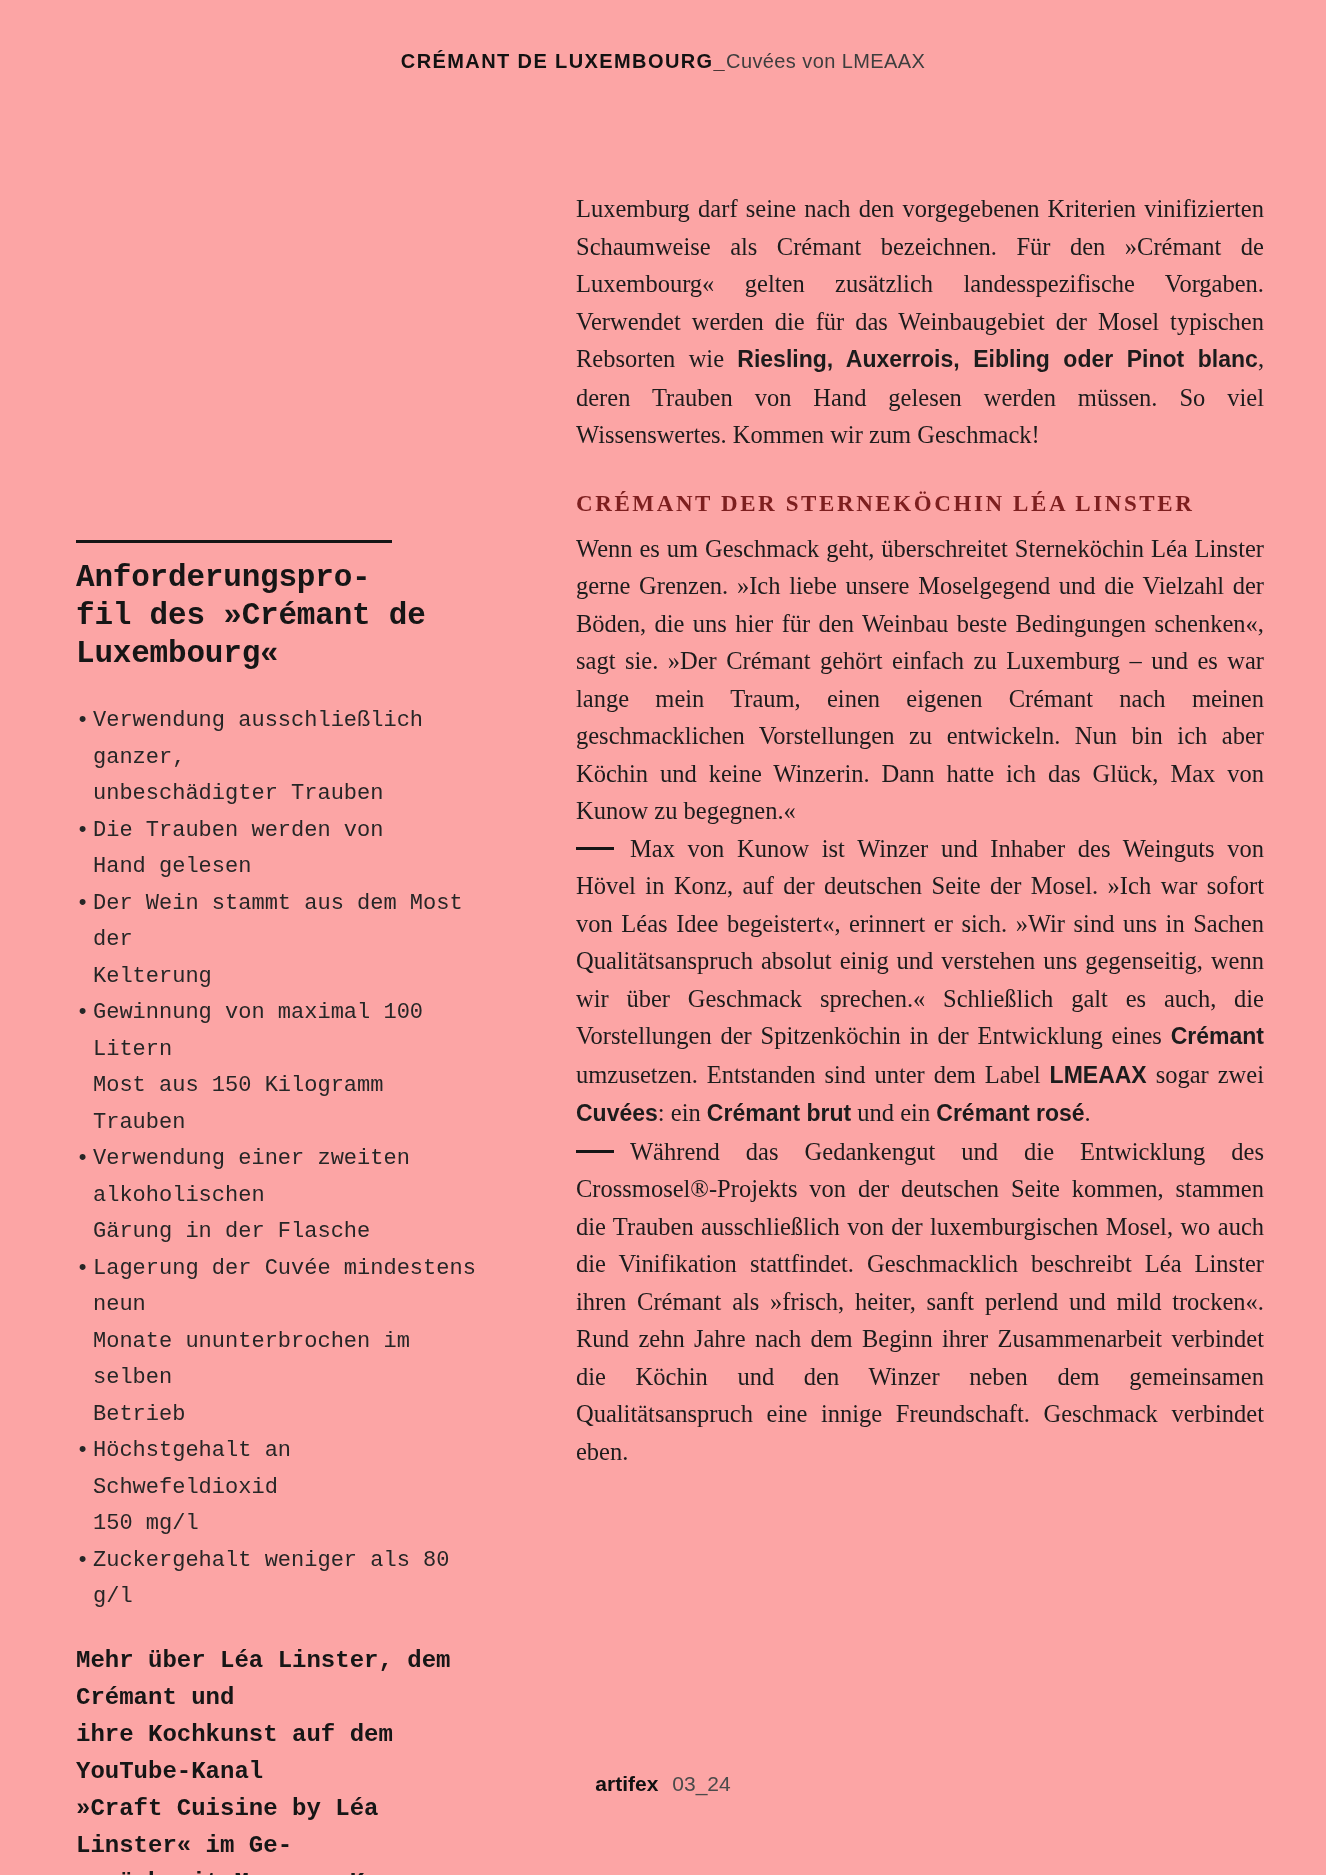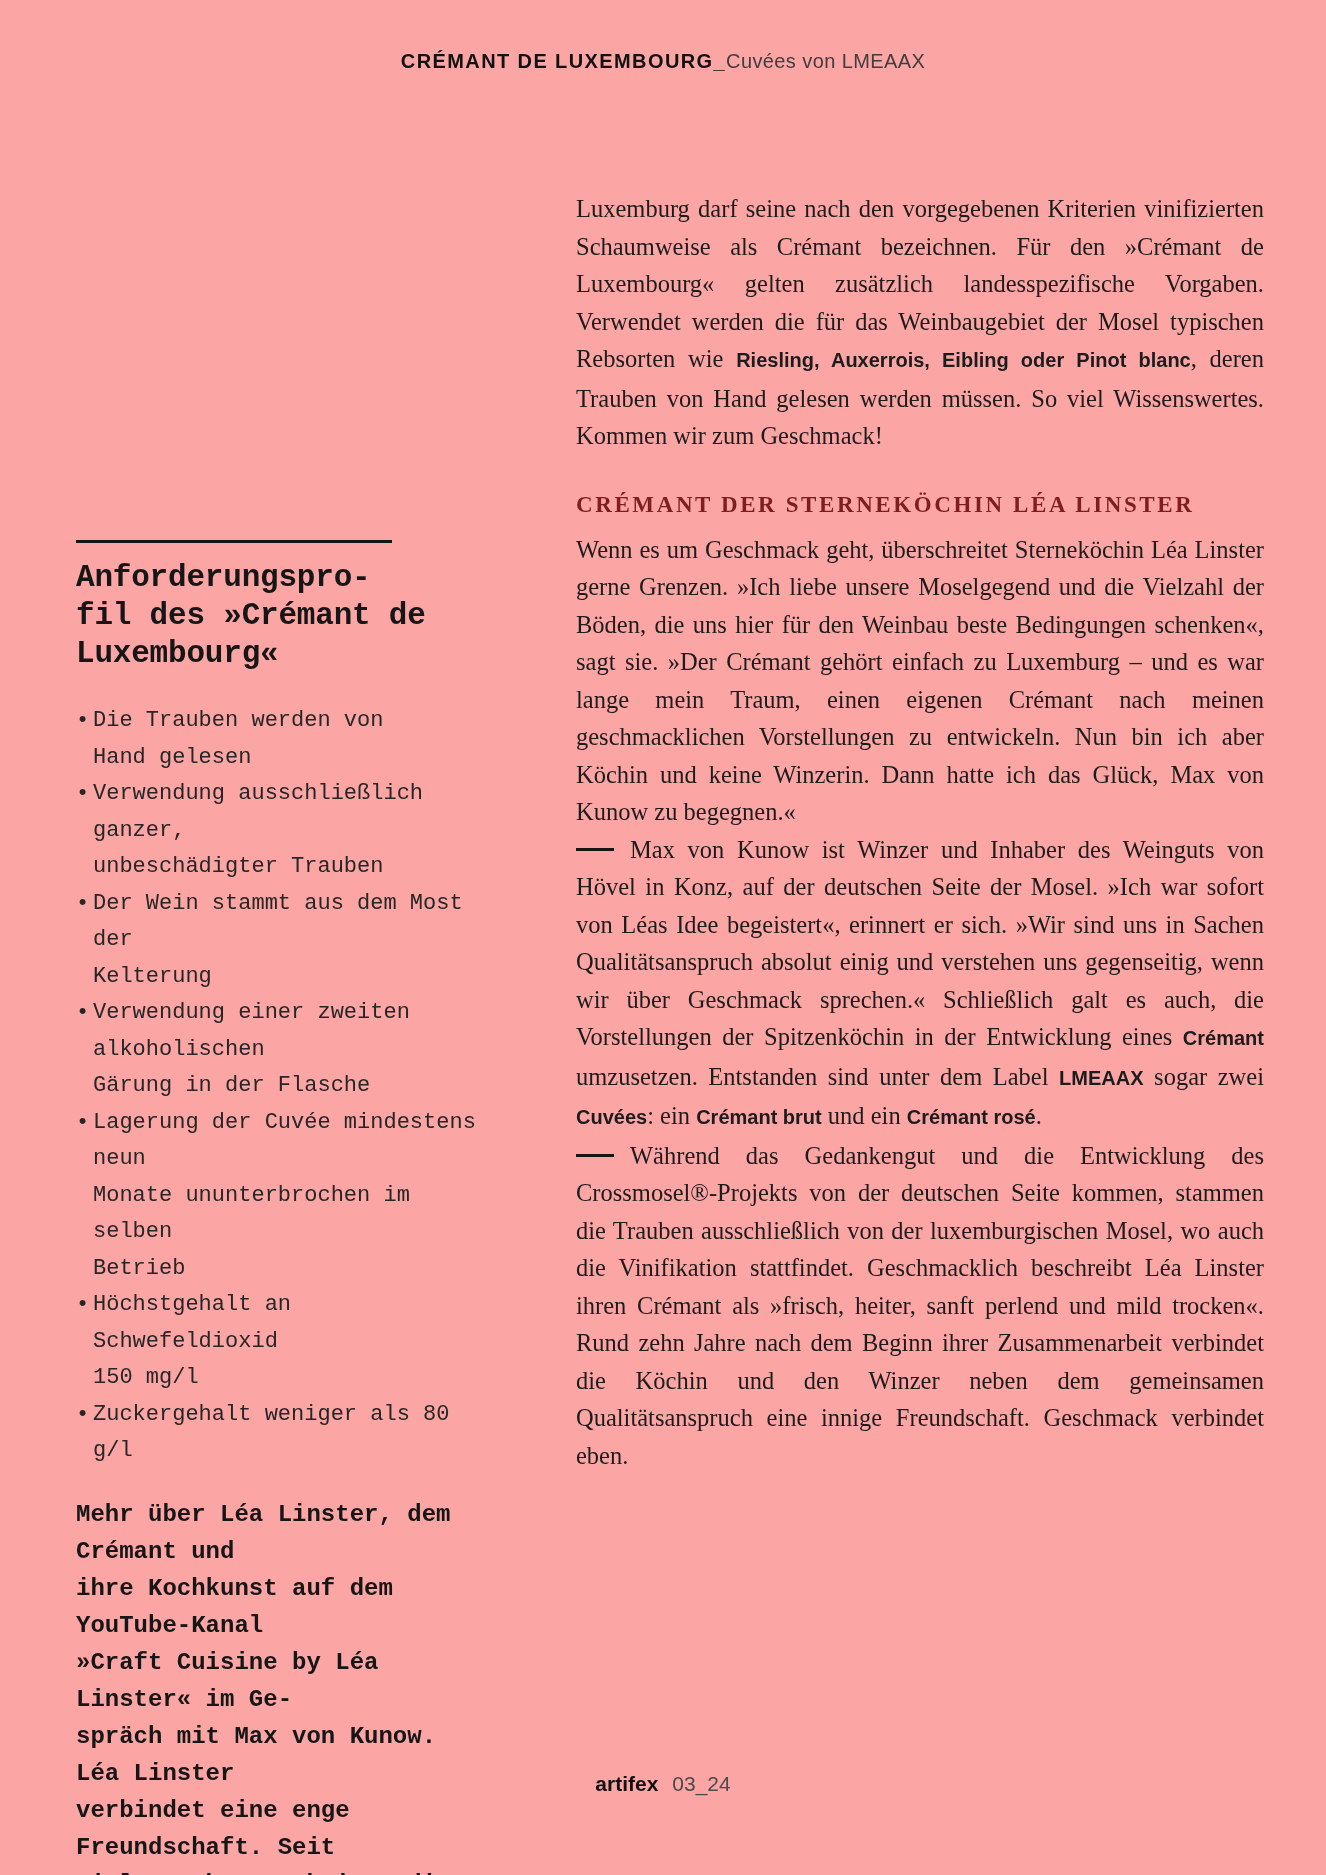--- a/index.html
+++ b/index.html
@@ -108,21 +108,21 @@
     font-family: Liberation Serif, serif;
     font-size: 23px;
     font-weight: 800;
     letter-spacing: 2.6px;
     text-align: left;
     line-height: 28px;
   }
   .run-bold {
     font-family: "Liberation Sans", sans-serif;
     font-weight: 700;
-    font-size: 20px;
+    font-size: 23px;
   }
   .dash-lead {
     display: inline-block;
     width: 38px;
     height: 3px;
     background: #161616;
     vertical-align: middle;
     margin: 0 16px 5px 0;
   }
 
@@ -155,26 +155,28 @@
   <header class="running-head">
     <span class="rh-bold">CRÉMANT DE LUXEMBOURG_</span><span class="rh-reg">Cuvées von LMEAAX</span>
   </header>
 
   <aside class="sidebar">
     <div class="rule"></div>
     <h2 class="sidebar-heading">Anforderungspro-
 fil des »Crémant de
 Luxembourg«</h2>
     <ul class="requirements">
+        <li>Verwendung ausschließlich ganzer,
+unbeschädigter Trauben</li>
         <li>Die Trauben werden von
 Hand gelesen</li>
-        <li>Verwendung ausschließlich ganzer,
-unbeschädigter Trauben</li>
         <li>Der Wein stammt aus dem Most der
 Kelterung</li>
+        <li>Gewinnung von maximal 100 Litern
+Most aus 150 Kilogramm Trauben</li>
         <li>Verwendung einer zweiten
 alkoholischen
 Gärung in der Flasche</li>
         <li>Lagerung der Cuvée mindestens neun
 Monate ununterbrochen im selben
 Betrieb</li>
         <li>Höchstgehalt an Schwefeldioxid
 150 mg/l</li>
         <li>Zuckergehalt weniger als 80 g/l</li>
       </ul>

